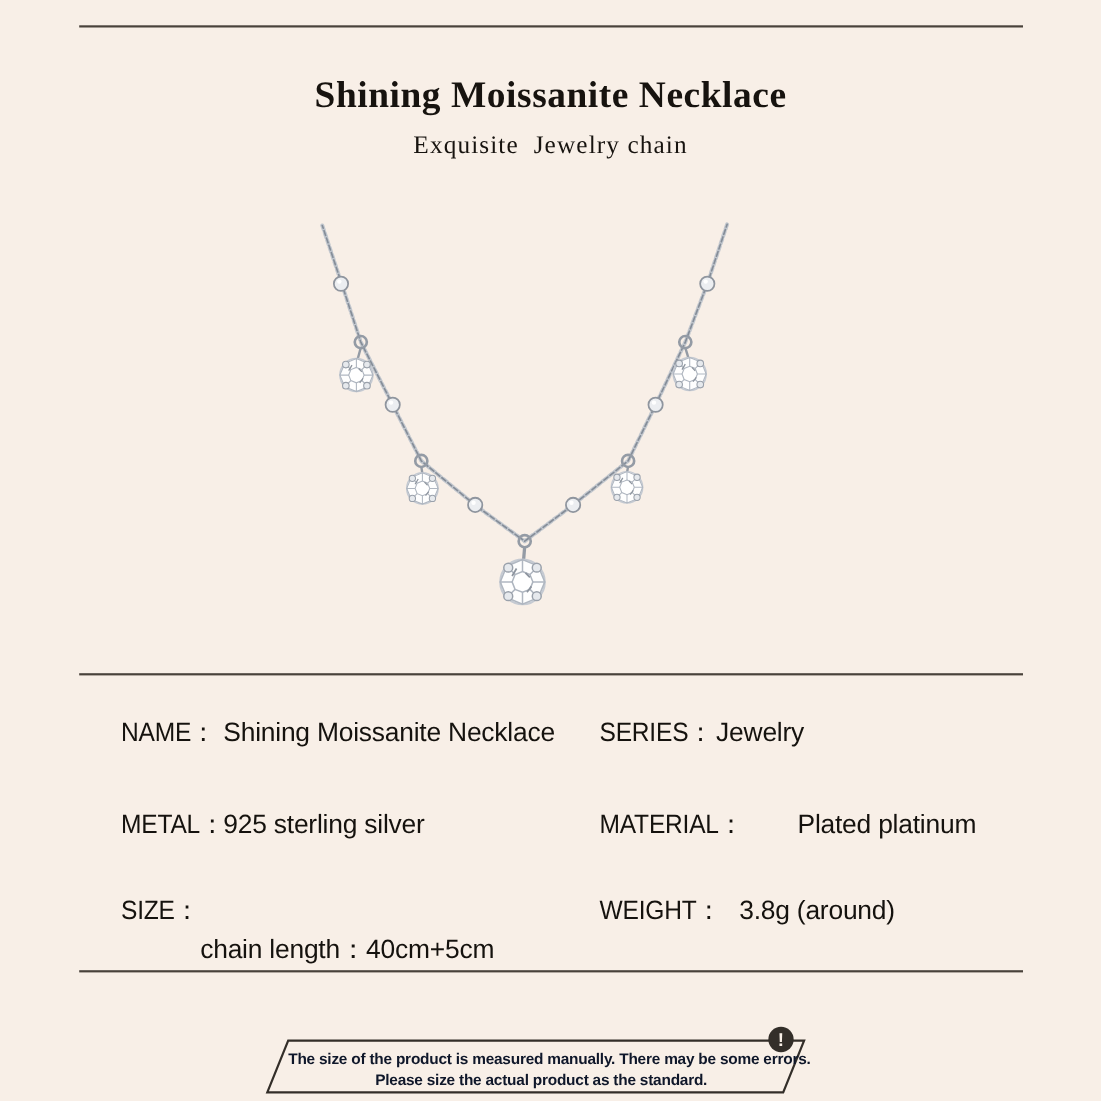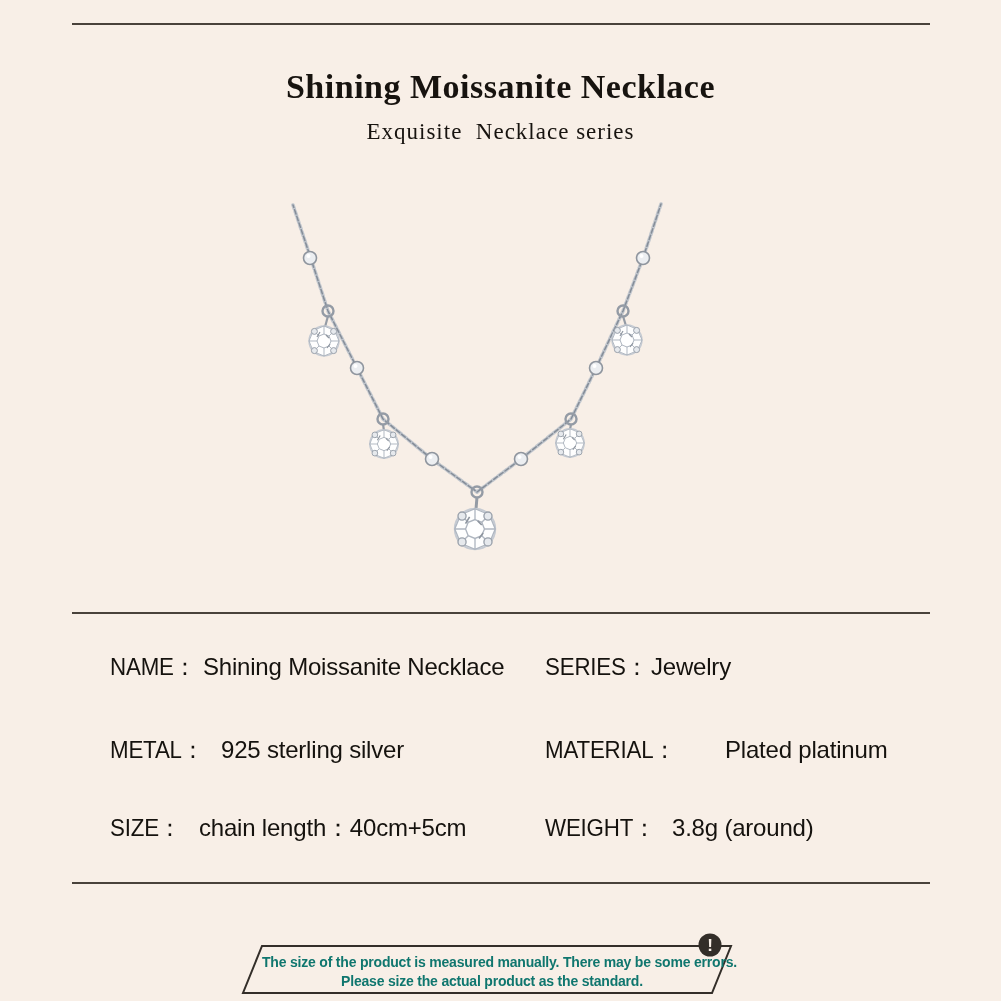--- a/index.html
+++ b/index.html
@@ -26,34 +26,34 @@
   }
 
   .necklace{position:absolute;left:0;top:0;pointer-events:none;}
 
   .spec{position:absolute;font-size:24px;line-height:30px;letter-spacing:-0.2px;color:#15120e;white-space:nowrap;}
   .spec.label{font-weight:500;transform:scaleX(.93);transform-origin:left center;}
 
   .footer-svg{position:absolute;left:0;top:0;}
   .notice{
     position:absolute;left:262px;width:460px;text-align:center;
-    font-size:14px;line-height:18px;font-weight:600;letter-spacing:-0.2px;color:#0f766e;white-space:nowrap;
+    font-size:14px;line-height:18px;font-weight:600;letter-spacing:-0.2px;color:#0f172a;white-space:nowrap;
   }
   .notice.l1{top:953px;}
   .notice.l2{top:972px;}
 </style>
 </head>
 <body>
 
 <div class="rule top"></div>
 <div class="rule mid"></div>
 <div class="rule bot"></div>
 
 <div class="title">Shining Moissanite Necklace</div>
-<div class="subtitle">Exquisite  Necklace series</div>
+<div class="subtitle">Exquisite  Jewelry chain</div>
 
 <svg class="necklace" width="1001" height="1001" viewBox="0 0 1001 1001">
   <defs>
     <g id="stone">
       <circle r="15" fill="#fefefe" stroke="#c5cad2" stroke-width="1.4"></circle>
       <g stroke="#b0b7c1" stroke-width="1" fill="none">
         <path d="M0,-15 L0,15 M-15,0 L15,0 M-10.6,-10.6 L10.6,10.6 M-10.6,10.6 L10.6,-10.6"></path>
         <polygon points="0,-15 10.6,-10.6 15,0 10.6,10.6 0,15 -10.6,10.6 -15,0 -10.6,-10.6"></polygon>
       </g>
       <polygon points="0,-7 5,-5 7,0 5,5 0,7 -5,5 -7,0 -5,-5" fill="#ffffff" stroke="#aeb5bf" stroke-width="1"></polygon>
@@ -111,26 +111,26 @@
 </svg>
 
 <div>
 
   <span class="spec label" style="left:110px;top:652px;">NAME：</span>
   <span class="spec" style="left:203px;top:652px;">Shining Moissanite Necklace</span>
   <span class="spec label" style="left:545px;top:652px;">SERIES：</span>
   <span class="spec" style="left:651px;top:652px;">Jewelry</span>
 
   <span class="spec label" style="left:110px;top:735px;">METAL：</span>
-  <span class="spec" style="left:221px;top:735px;text-align:center;">925 sterling silver</span>
+  <span class="spec" style="left:203px;top:735px;text-align:center;">925 sterling silver</span>
   <span class="spec label" style="left:545px;top:735px;">MATERIAL：</span>
   <span class="spec" style="left:725px;top:735px;">Plated platinum</span>
 
   <span class="spec label" style="left:110px;top:813px;">SIZE：</span>
-  <span class="spec" style="left:182px;top:813px;margin-left:17px;">chain length：40cm+5cm</span>
+  <span class="spec" style="left:182px;top:849px;">chain length：40cm+5cm</span>
   <span class="spec label" style="left:545px;top:813px;">WEIGHT：</span>
   <span class="spec" style="left:672px;top:813px;">3.8g (around)</span>
 </div>
 
 <svg class="footer-svg" width="1001" height="1001" viewBox="0 0 1001 1001">
   <polygon points="262,946 731,946 712,993 243,993" fill="none" stroke="#332e29" stroke-width="2"></polygon>
   <circle cx="710" cy="945" r="11.5" fill="#332e29"></circle>
   <text x="710" y="951" text-anchor="middle" font-size="17" font-weight="bold" font-family="Liberation Sans, sans-serif" fill="#f8efe7">!</text>
 </svg>
 <div class="notice l1">The size of the product is measured manually. There may be some errors.</div>

